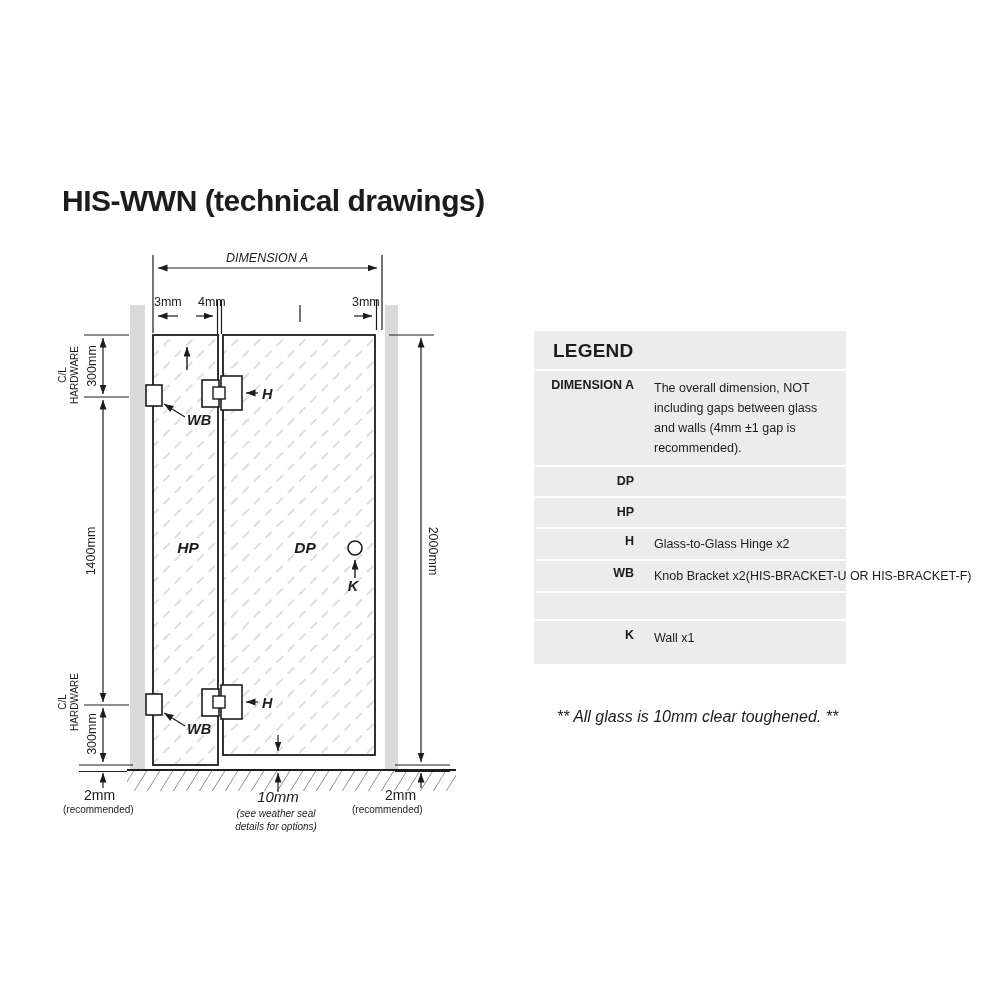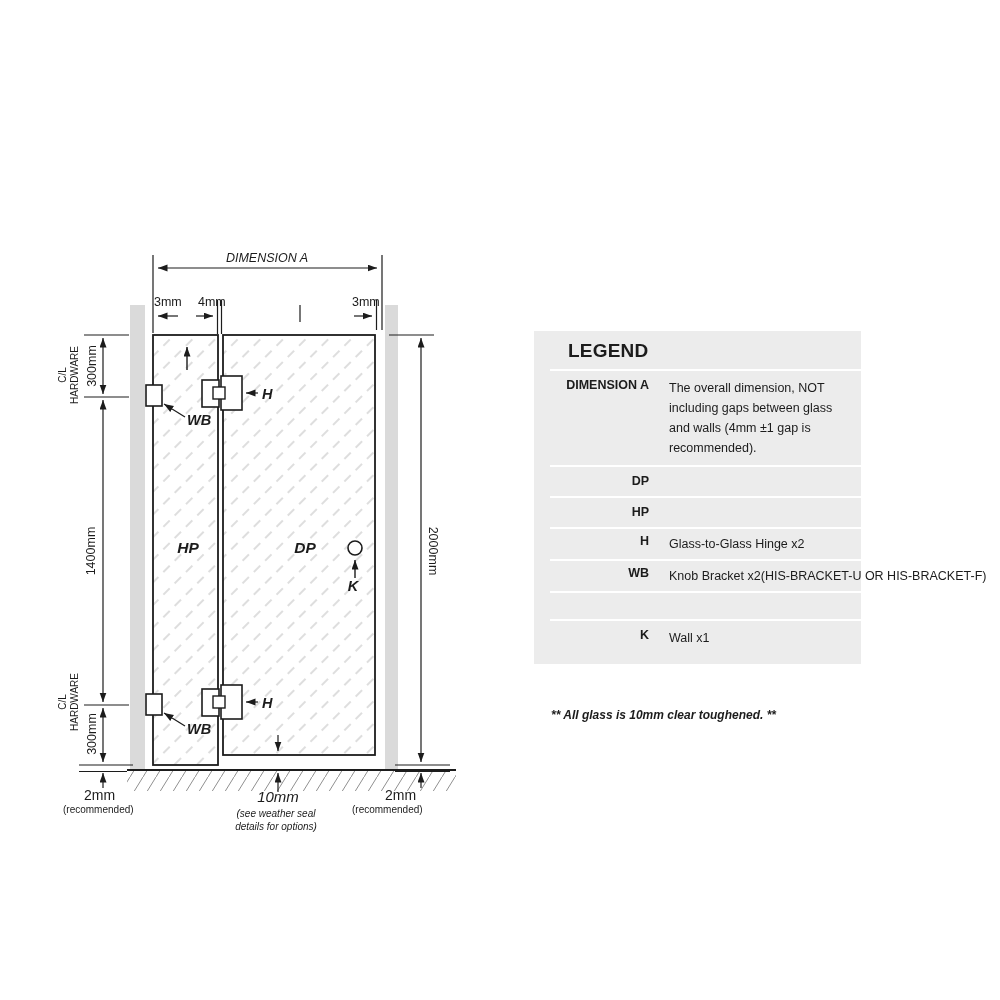--- a/index.html
+++ b/index.html
@@ -9,36 +9,37 @@
               letter-spacing:-0.5px;white-space:nowrap;}
   .drawing-svg{position:absolute;left:40px;top:245px;width:440px;height:600px;}
   svg text{fill:#1c1c1c;font-family:"Liberation Sans",sans-serif;}
   .dim-txt{font-size:12.5px;}
   .dim-txt-sm{font-size:10px;}
   .dim-txt-lg{font-size:14px;}
   .ital{font-style:italic;}
   .callout{font-size:14.5px;font-weight:700;font-style:italic;}
   .panel-lbl{font-size:15.5px;font-weight:700;font-style:italic;}
   .legend{position:absolute;left:534px;top:331px;width:311px;background:#ececec;
-          padding:9px 0 0 16px;}
+          padding:9px 0 0 1px;}
   .legend-title{margin:0 0 7px 18px;font-size:19px;font-weight:700;letter-spacing:0.2px;}
   .lrow{display:flex;border-top:2px solid #ffffff;padding:7px 0;}
   .lrow.slim{padding:5px 0;}
   .lrow.empty{min-height:12px;}
   .lrow.last{padding-bottom:16px;}
   .lterm{width:99px;text-align:right;font-weight:700;font-size:12.5px;line-height:15px;flex:none;}
   .ldesc{margin-left:20px;font-size:12.5px;line-height:20px;white-space:pre;}
-  .legend-footnote{position:absolute;left:508px;top:708px;width:311px;text-align:center;
-                   font-size:12px;font-style:italic;white-space:nowrap;font-weight:bold;}
+  .legend-footnote{position:absolute;left:542px;top:708px;width:311px;text-align:center;
+                   font-size:16px;font-style:italic;white-space:nowrap;}
 </style>
 </head>
 <body>
 
 <div class="canvas">
 
+  <div class="page-title">HIS-WWN (technical drawings)</div>
 
   <svg class="drawing-svg" viewBox="40 245 440 600">
     <defs>
       <marker id="arr" markerUnits="userSpaceOnUse" markerWidth="10" markerHeight="8" refX="9.5" refY="3.5" orient="auto">
         <path d="M0,0 L9.5,3.5 L0,7 Z" fill="#1c1c1c"></path>
       </marker>
       <pattern id="hatch" width="16" height="16" patternUnits="userSpaceOnUse" patternTransform="rotate(-45)">
         <line x1="0" y1="8" x2="16" y2="8" stroke="#bdbdbd" stroke-width="1" stroke-dasharray="8 7"></line>
       </pattern>
       <pattern id="floorHatch" width="13" height="21" patternUnits="userSpaceOnUse">

